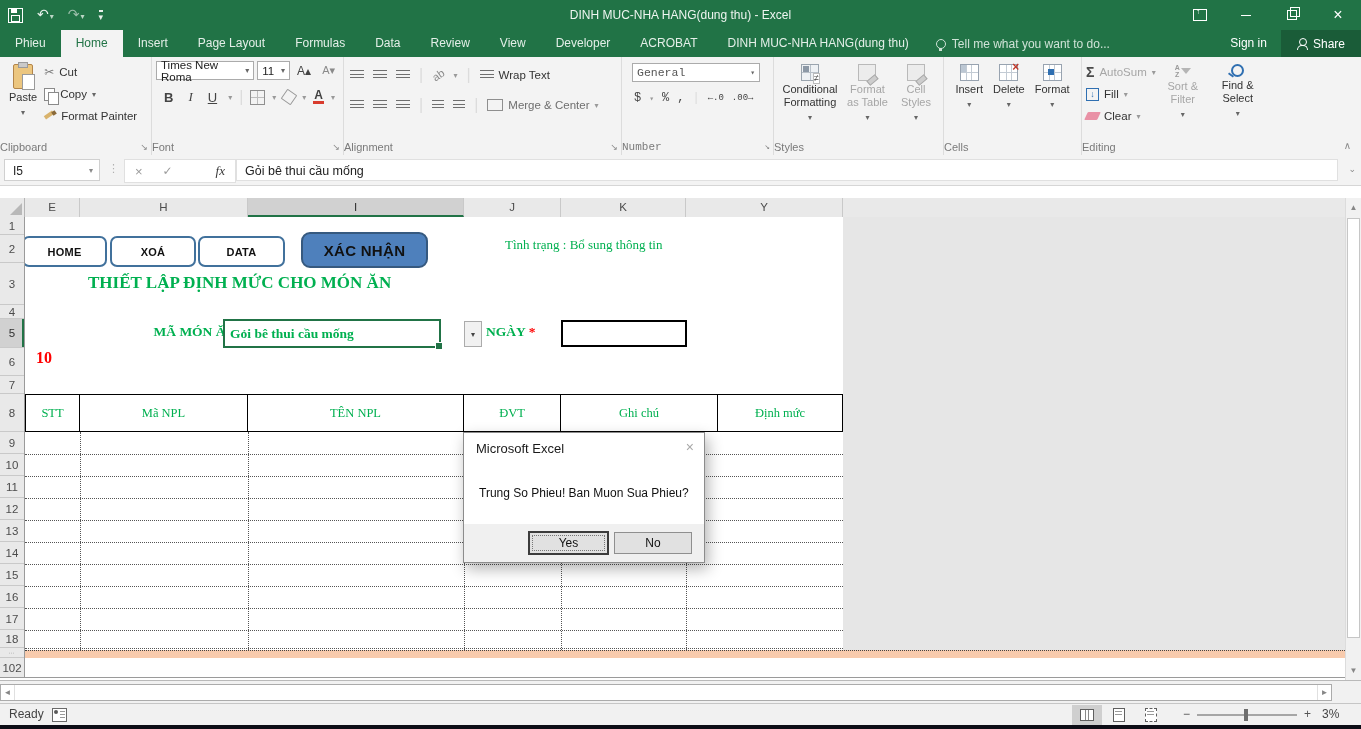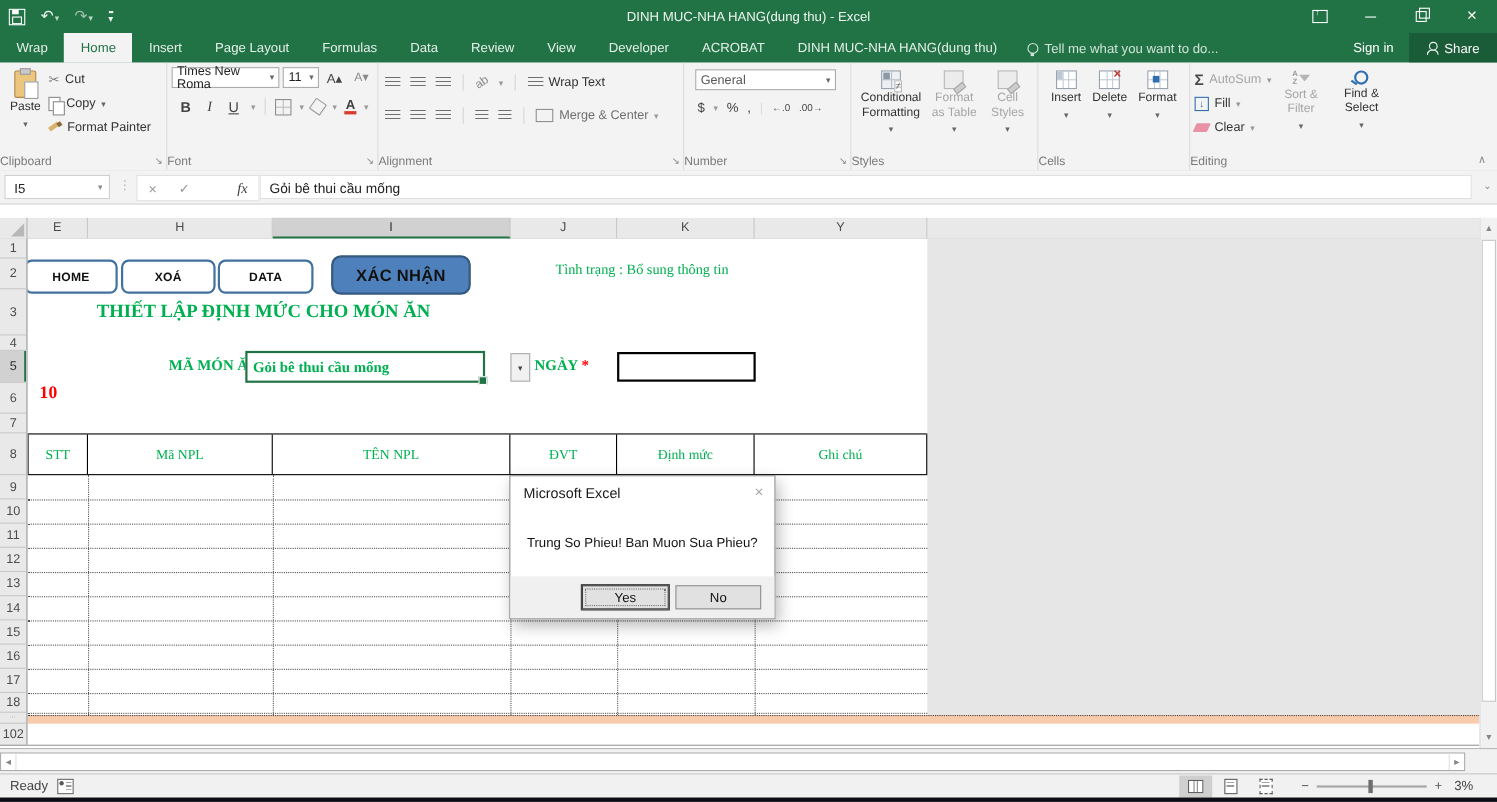--- a/index.html
+++ b/index.html
@@ -194,21 +194,21 @@
           <span class="minbar"></span>
         </span>
       <span class="wbtn">
           <span class="resticon"></span>
         </span>
       <span class="wbtn" style="font-size:16px;">×</span>
     </div>
   </div>
 
   <div class="tabrow">
-    <div class="rtab">Wrap</div>
+    <div class="rtab">Phieu</div>
     <div class="rtab active">Home</div>
     <div class="rtab">Insert</div>
     <div class="rtab">Page Layout</div>
     <div class="rtab">Formulas</div>
     <div class="rtab">Data</div>
     <div class="rtab">Review</div>
     <div class="rtab">View</div>
     <div class="rtab">Developer</div>
     <div class="rtab">ACROBAT</div>
     <div class="rtab">DINH MUC-NHA HANG(dung thu)</div>
@@ -307,21 +307,21 @@
         <span class="smallrow" style="color:#6f6f6f;">
             <span class="grid4" style="width:14px;height:10px;background:none;"></span>
             <span>Merge &amp; Center</span>
             <span class="caret" style="font-size:8px;color:#999;">▾</span>
           </span>
       </div>
       <div class="glabel">Alignment</div>
       <div class="glauncher">↘</div>
     </div>
 
-    <div class="rgroup" style="width:152px;">
+    <div class="rgroup" style="width:152px;font-family:Liberation Mono, monospace;">
       <div class="selbox" style="width:128px;margin:2px 0 0 6px;color:#555;">
           <span>General</span>
           <span class="caret">▾</span>
         </div>
       <div style="display:flex;align-items:center;gap:8px;margin:9px 0 0 8px;font-size:12px;color:#444;">
         <span>$</span>
         <span class="caret" style="font-size:8px;color:#999;">▾</span>
         <span>%</span>
         <span>,</span>
         <span style="color:#dcdcdc;">|</span>
@@ -459,22 +459,22 @@
     <div class="ddbtn">▾</div>
     <div class="abs gtext fieldlbl" style="left:486px;top:107px;"><span>NGÀY</span> <span class="redstar">*</span></div>
     <div class="datebox"></div>
     <div class="code10">10</div>
 
     <div class="tblheader gtext">
       <div class="thcell" style="width:55px;">STT</div>
       <div class="thcell" style="width:168px;">Mã NPL</div>
       <div class="thcell" style="width:216px;">TÊN NPL</div>
       <div class="thcell" style="width:97px;">ĐVT</div>
+      <div class="thcell" style="width:157px;border-right:1px solid #000;">Ghi chú</div>
       <div class="thcell" style="width:125px;">Định mức</div>
-      <div class="thcell" style="width:157px;border-right:1px solid #000;">Ghi chú</div>
     </div>
 
     <div>
       <div class="vline" style="left:80px;"></div>
       <div class="vline" style="left:248px;"></div>
       <div class="vline" style="left:464px;"></div>
       <div class="vline" style="left:561px;"></div>
       <div class="vline" style="left:686px;"></div>
       <div class="hline" style="top:237px;"></div>
       <div class="hline" style="top:259px;"></div>

